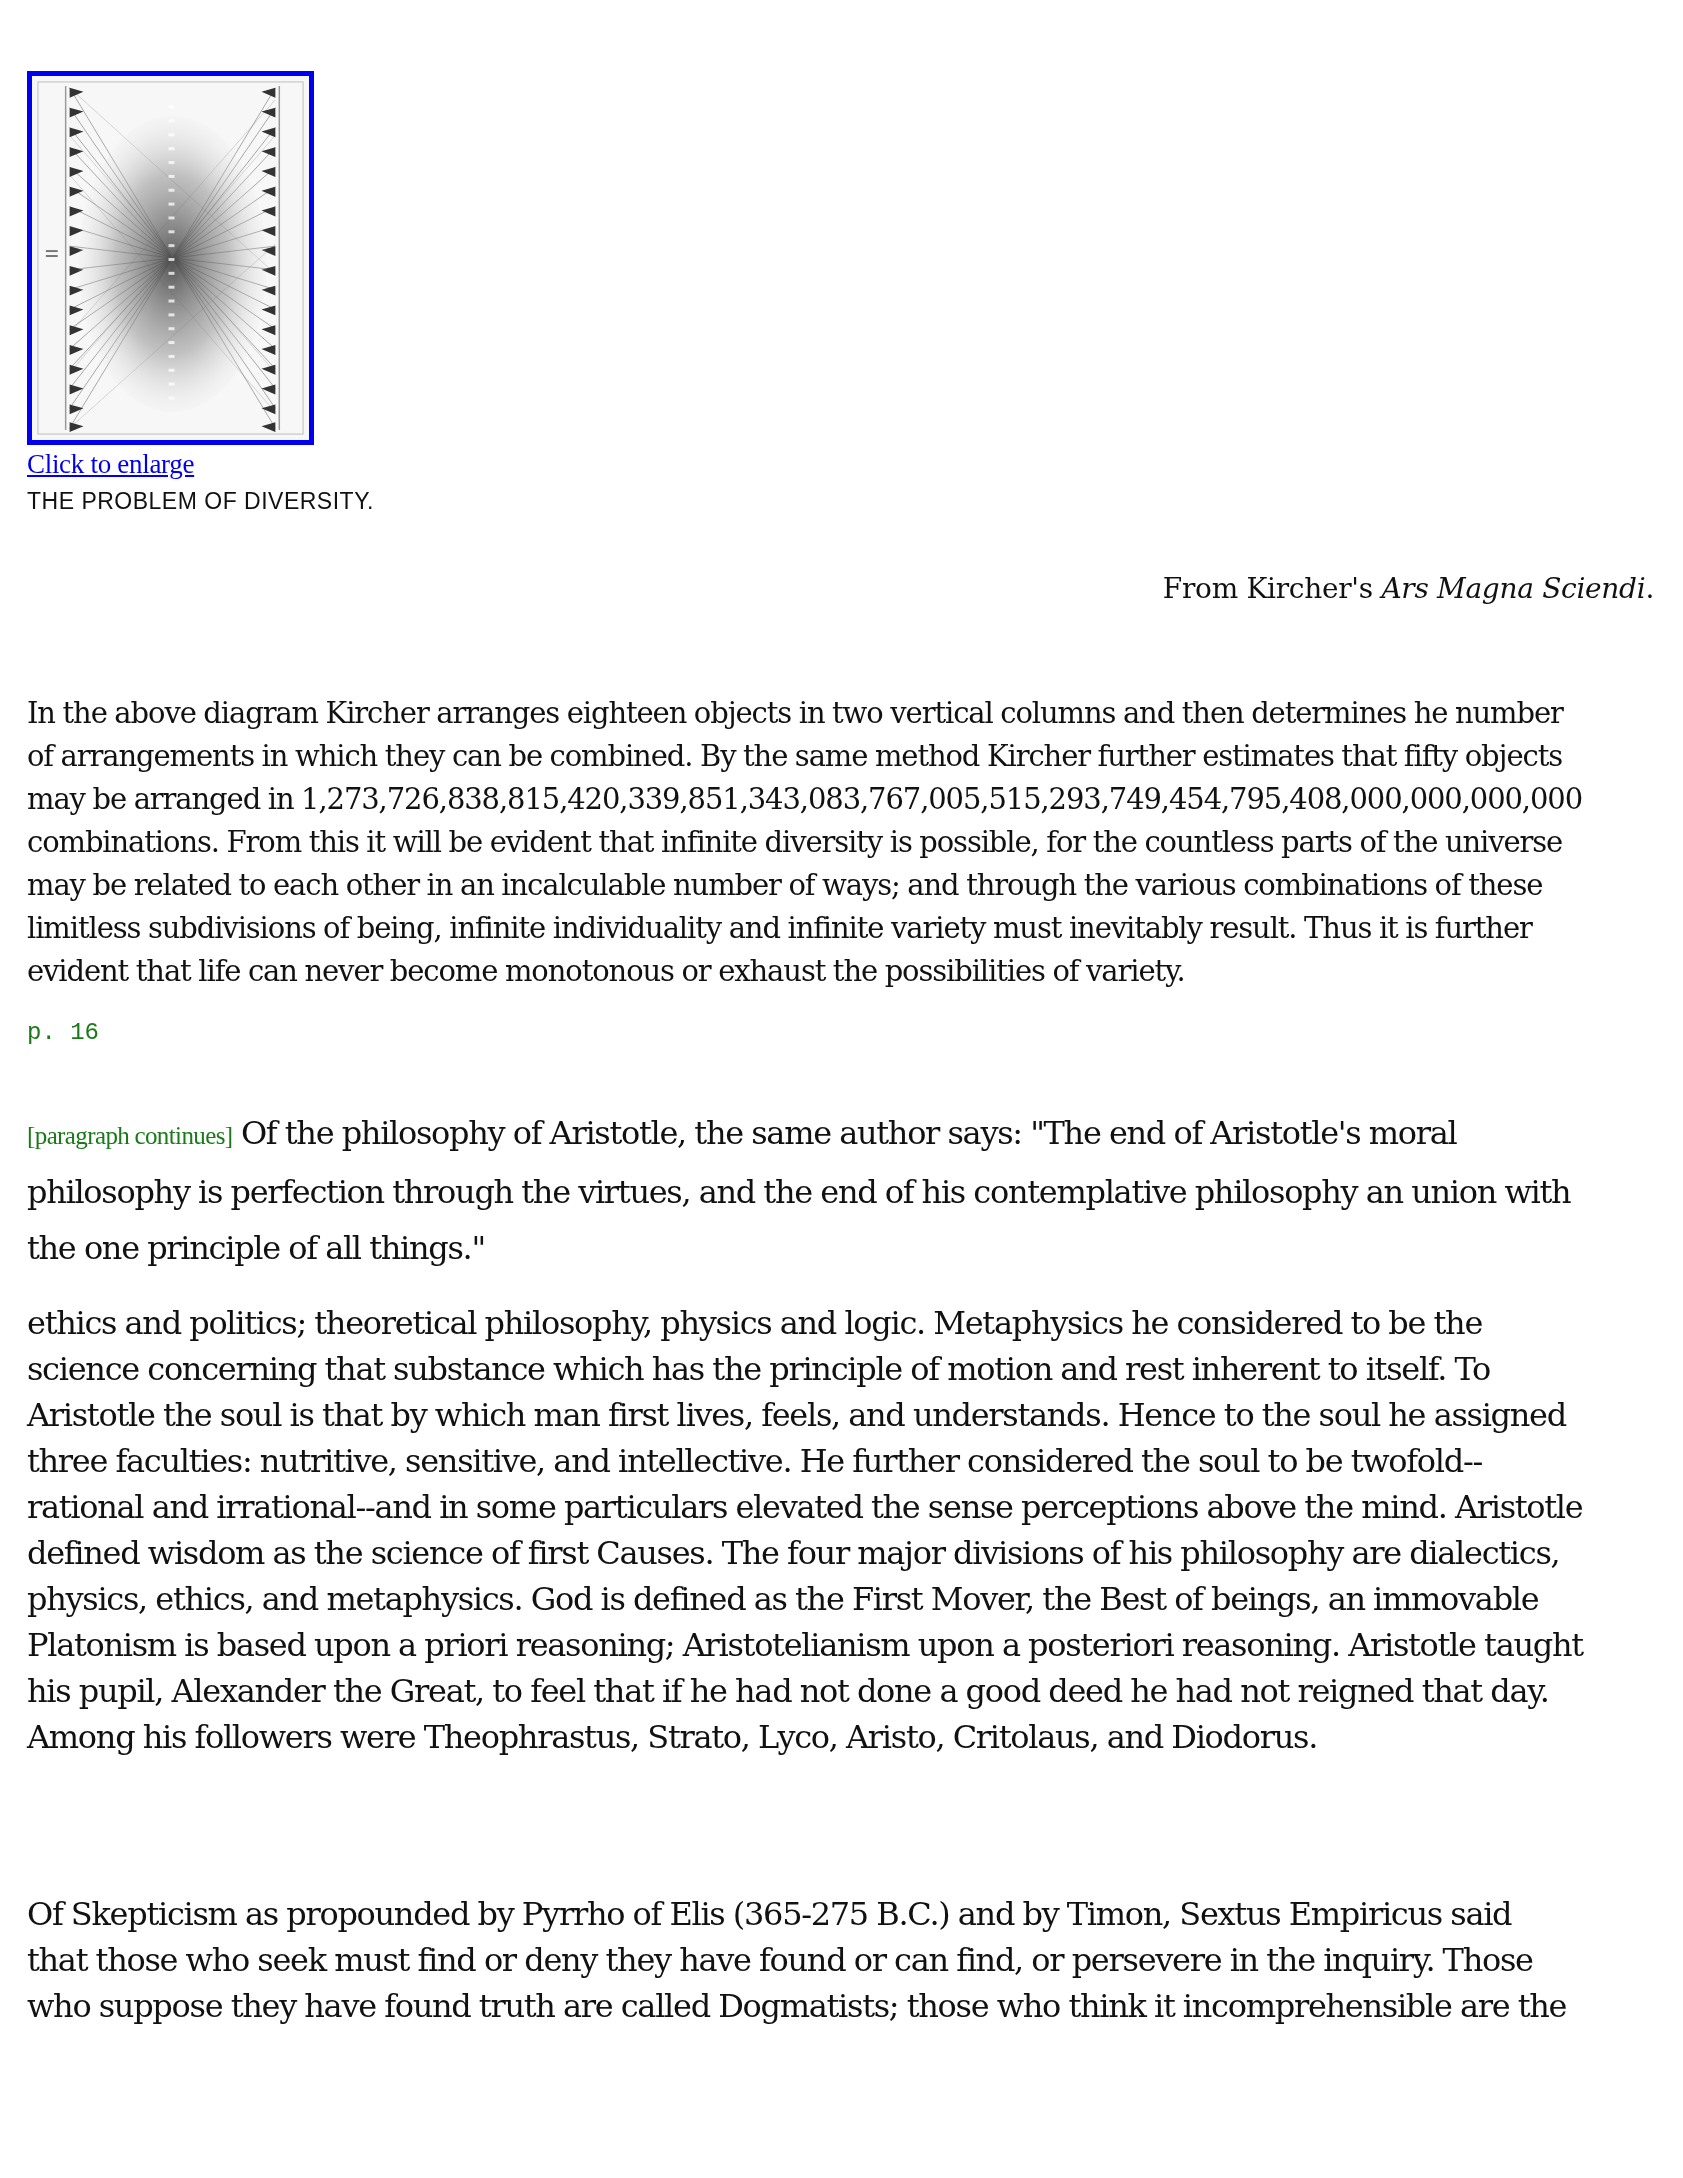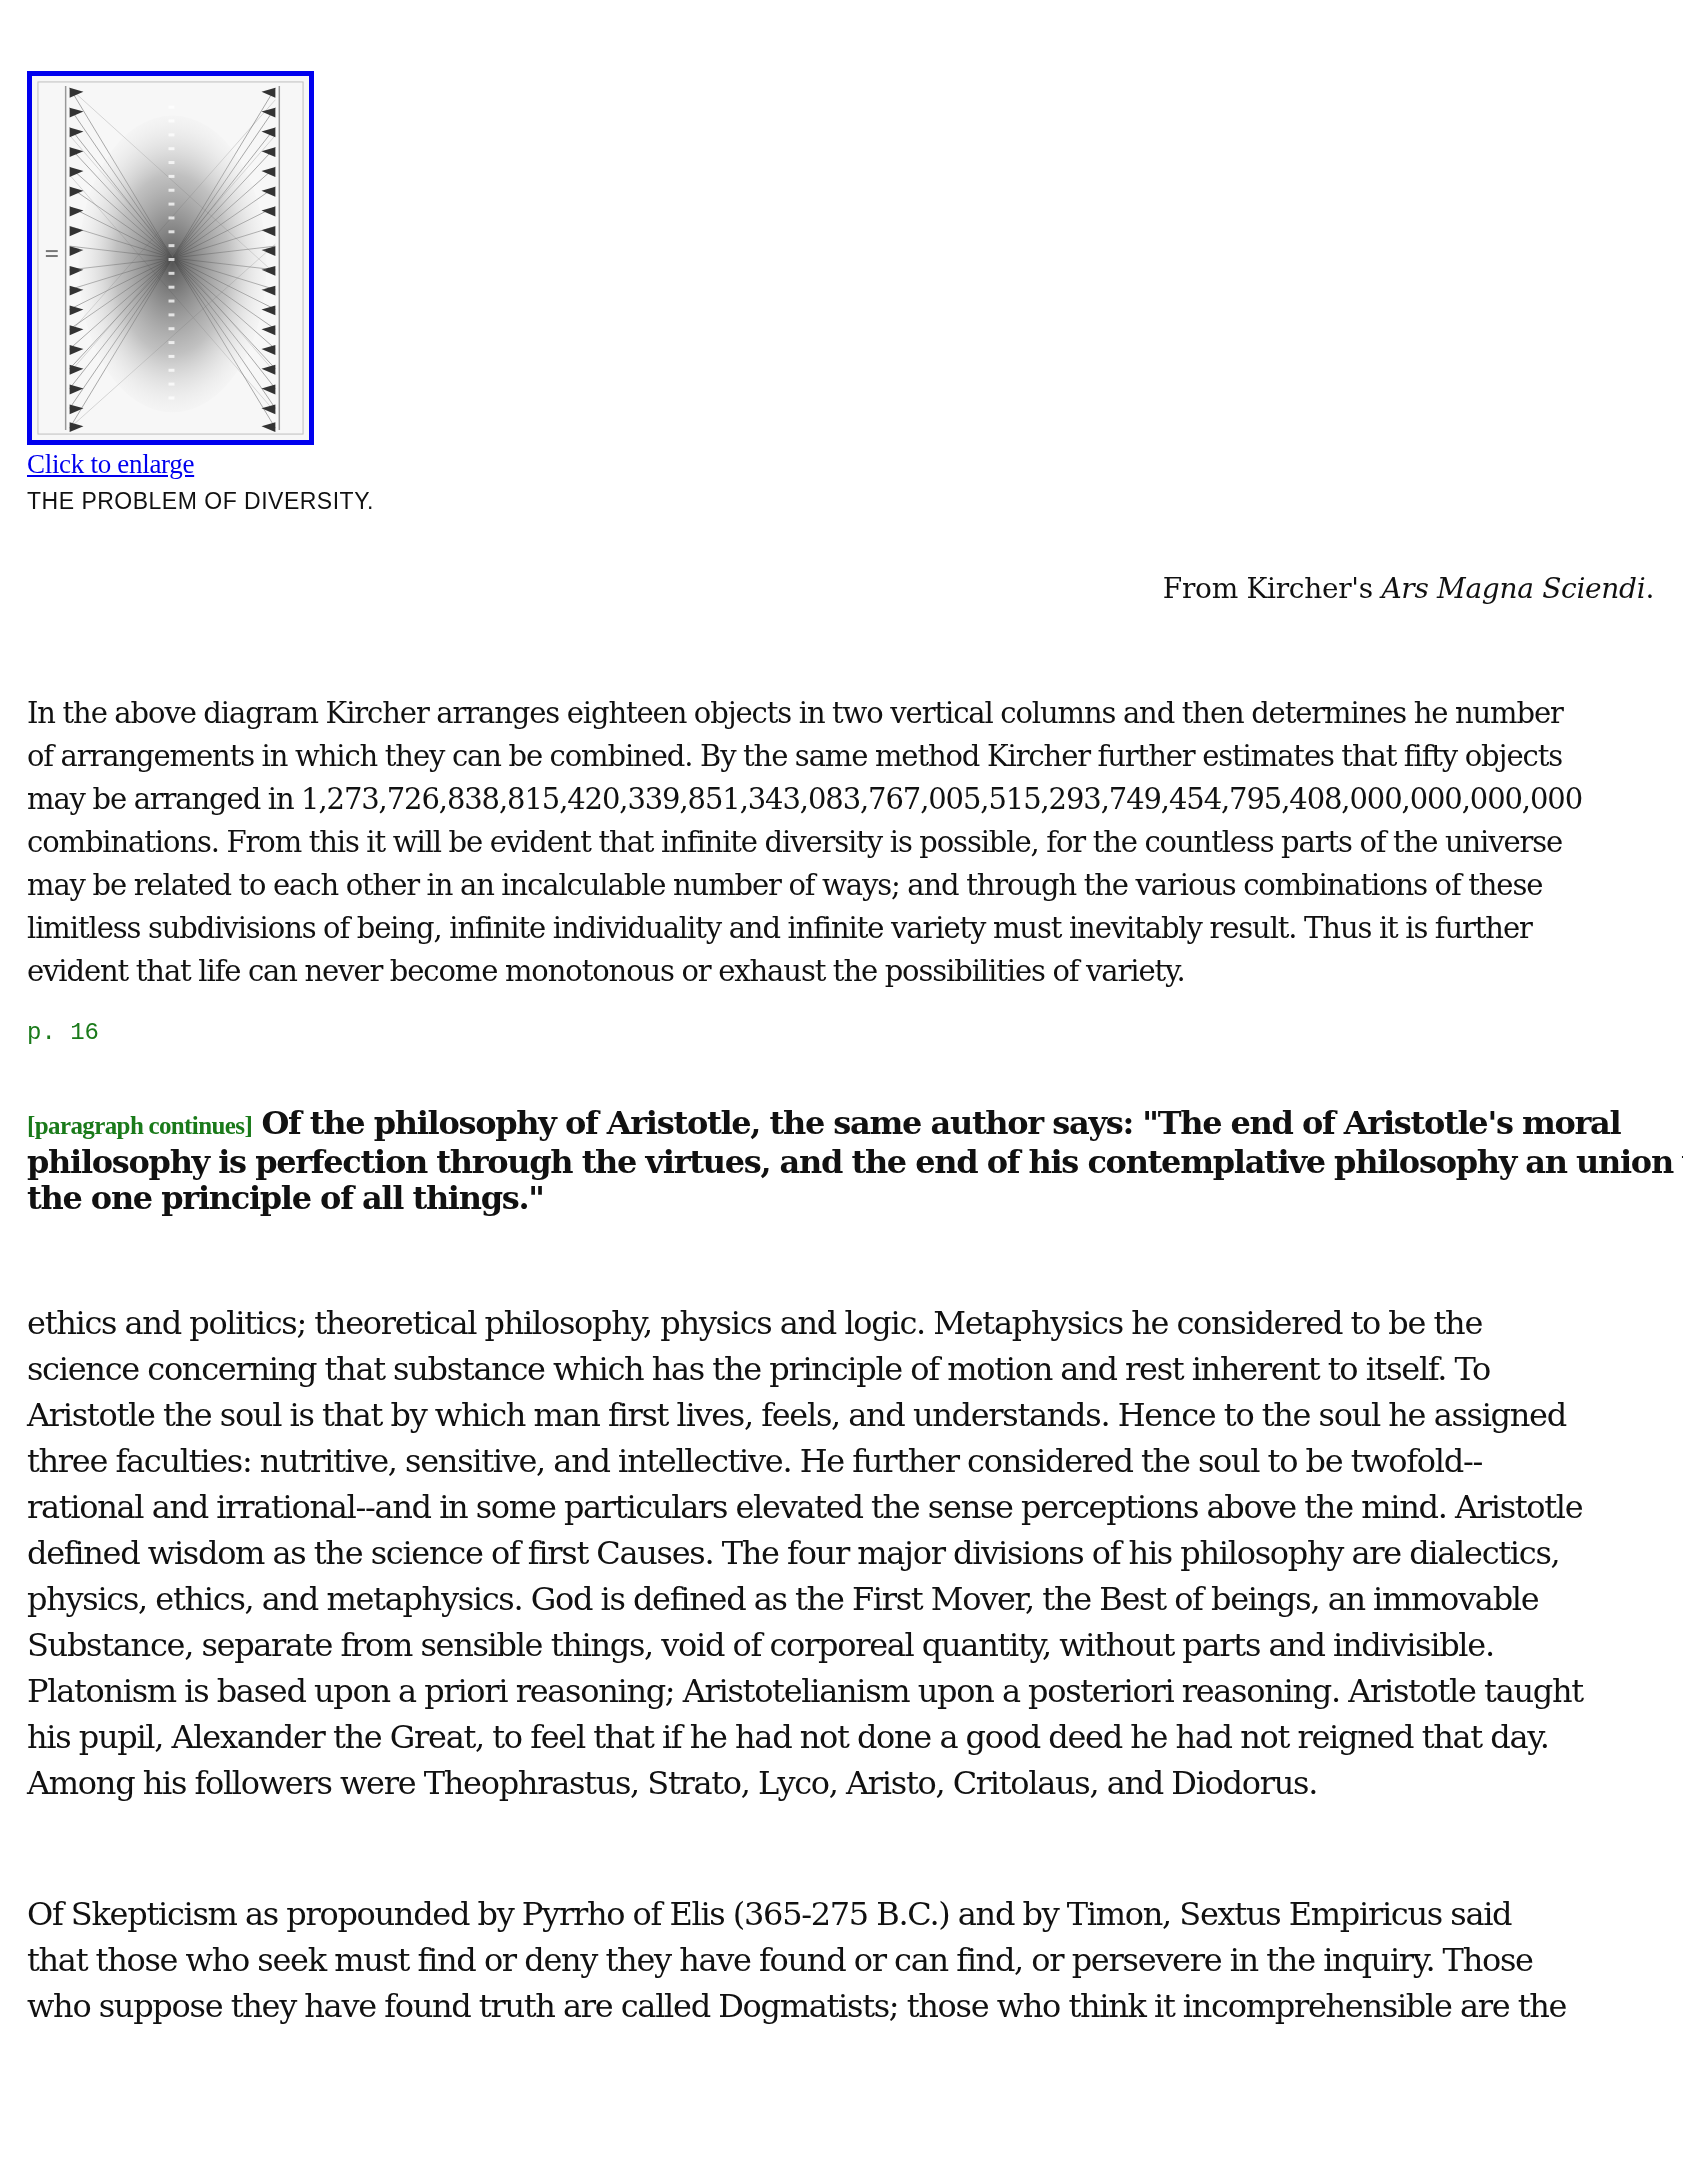--- a/index.html
+++ b/index.html
@@ -95,24 +95,23 @@
     position: absolute;
     left: 0;
     top: 1015px;
     font-family: Liberation Mono, monospace;
     font-size: 24px;
     color: #1a7a1a;
     line-height: 36px;
   }
   .para-2 {
     top: 1105px;
-    line-height: 36px;
+    line-height: 56px;
     font-size: 32px;
     letter-spacing: -1.3px;
-    font-weight: bold;
   }
   .para-2 .continues {
     font-family: "Liberation Serif", "DejaVu Serif", serif;
     font-size: 25px;
     color: #1a7a1a;
     letter-spacing: -0.6px;
   }
   .para-3 {
     top: 1300px;
     line-height: 46px;
@@ -271,21 +270,20 @@
   </p>
 
   <p class="para para-3">
     <span class="line">ethics and politics; theoretical philosophy, physics and logic. Metaphysics he considered to be the</span>
     <span class="line">science concerning that substance which has the principle of motion and rest inherent to itself. To</span>
     <span class="line">Aristotle the soul is that by which man first lives, feels, and understands. Hence to the soul he assigned</span>
     <span class="line">three faculties: nutritive, sensitive, and intellective. He further considered the soul to be twofold--</span>
     <span class="line">rational and irrational--and in some particulars elevated the sense perceptions above the mind. Aristotle</span>
     <span class="line">defined wisdom as the science of first Causes. The four major divisions of his philosophy are dialectics,</span>
     <span class="line">physics, ethics, and metaphysics. God is defined as the First Mover, the Best of beings, an immovable</span>
-    <span class="line">Substance, separate from sensible things, void of corporeal quantity, without parts and indivisible.</span>
     <span class="line">Platonism is based upon a priori reasoning; Aristotelianism upon a posteriori reasoning. Aristotle taught</span>
     <span class="line">his pupil, Alexander the Great, to feel that if he had not done a good deed he had not reigned that day.</span>
     <span class="line">Among his followers were Theophrastus, Strato, Lyco, Aristo, Critolaus, and Diodorus.</span>
   </p>
 
   <p class="para para-4">
     <span class="line">Of Skepticism as propounded by Pyrrho of Elis (365-275 B.C.) and by Timon, Sextus Empiricus said</span>
     <span class="line">that those who seek must find or deny they have found or can find, or persevere in the inquiry. Those</span>
     <span class="line">who suppose they have found truth are called Dogmatists; those who think it incomprehensible are the</span>
   </p>

